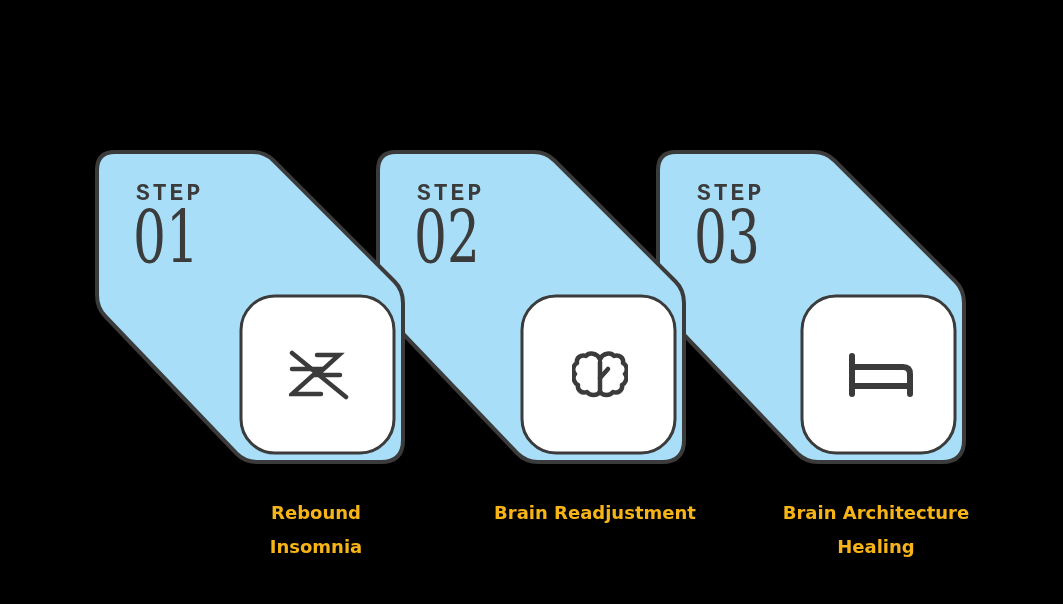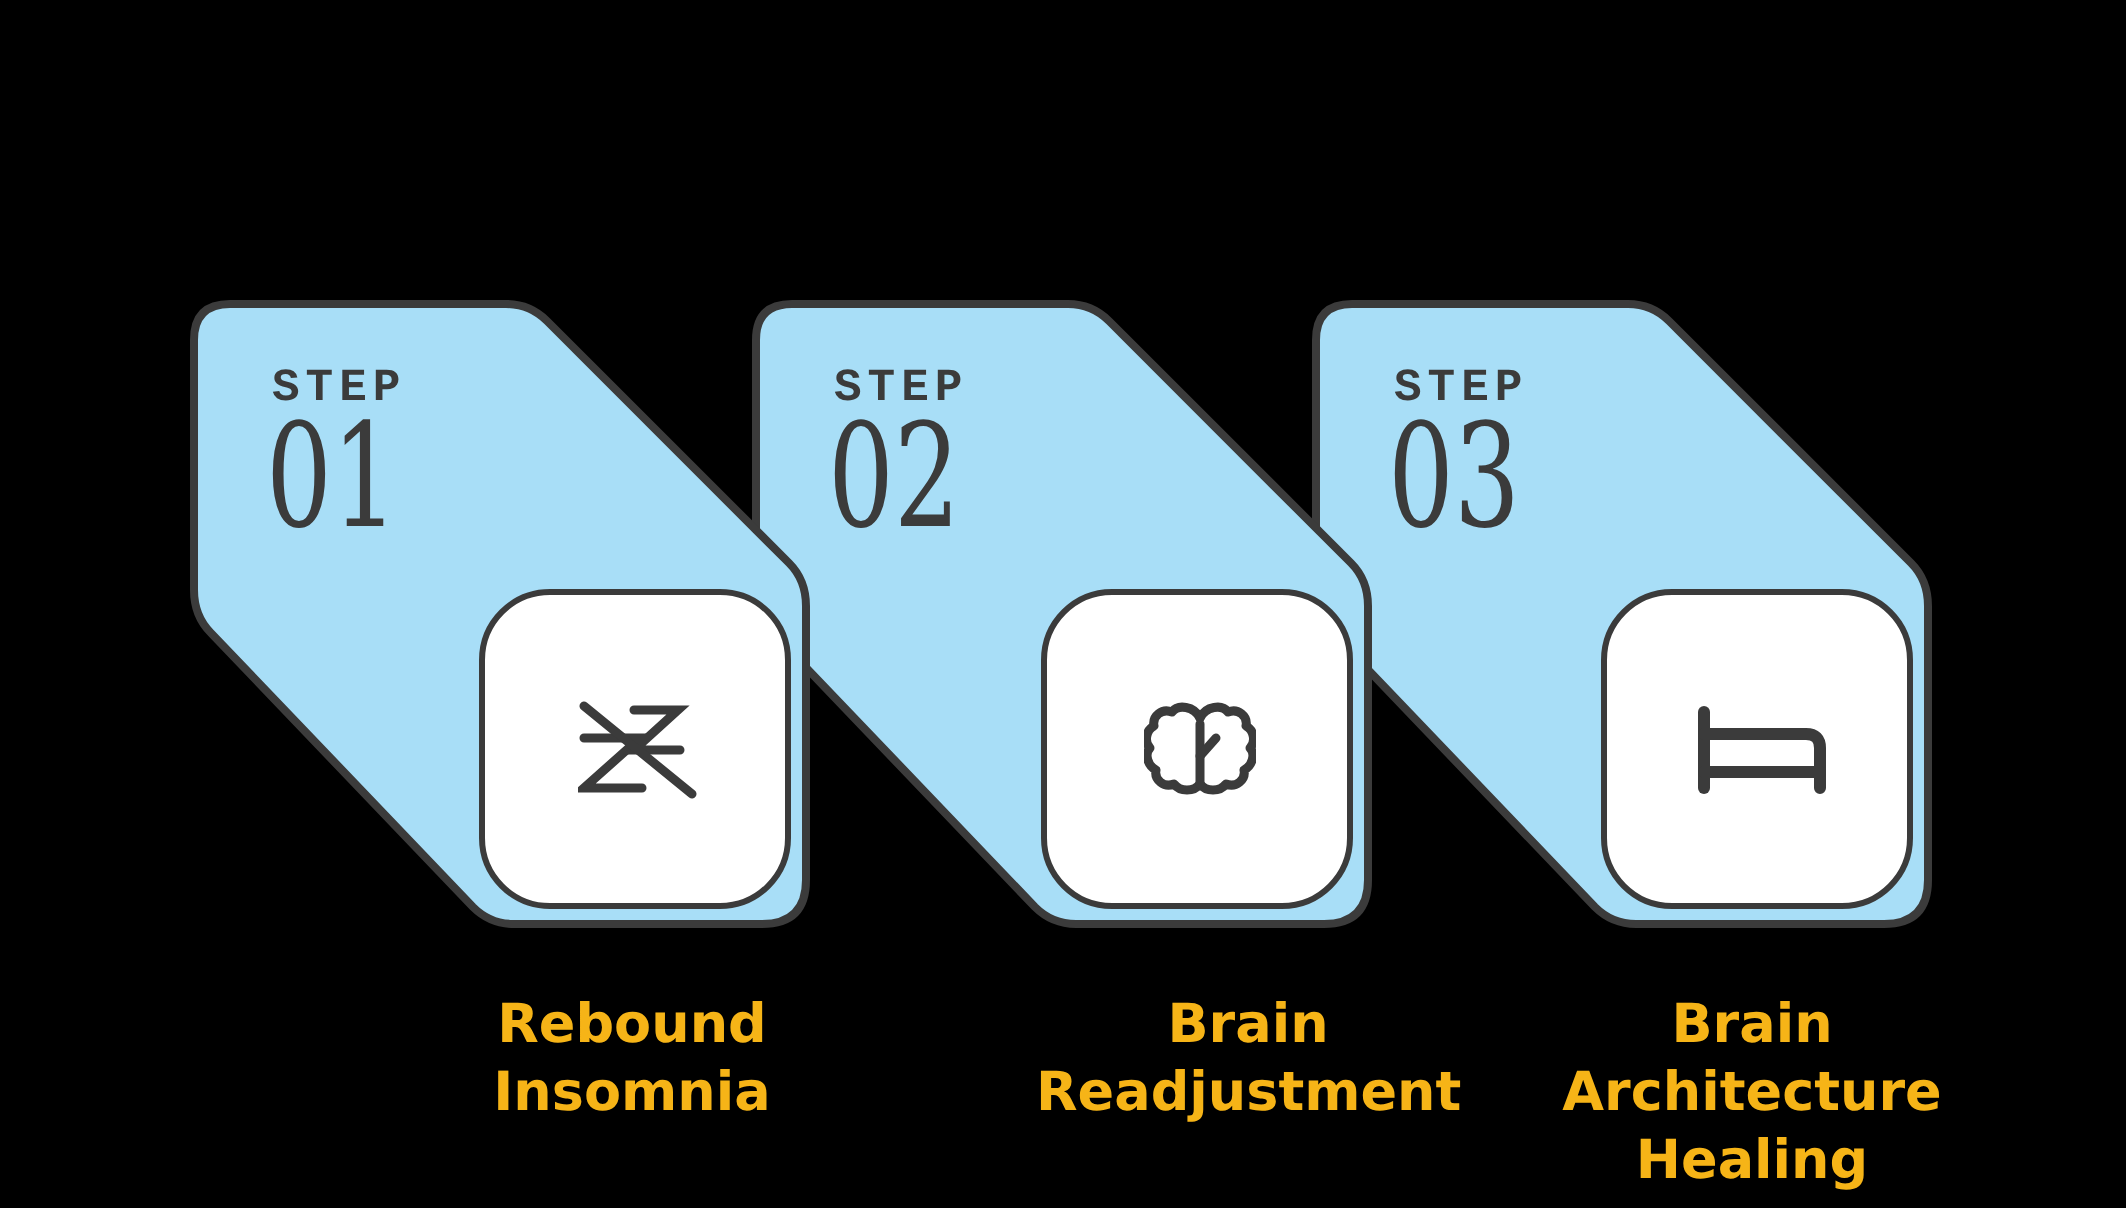--- a/index.html
+++ b/index.html
@@ -72,27 +72,27 @@
   .icon-brain{   left:194px; top:198px; width:56px; height:50px; stroke-width:4.5; stroke-linecap:round; stroke-linejoin:round; }
   .icon-bed{     left:190px; top:201px; width:66px; height:44px; stroke-width:6;   stroke-linecap:round; }
 
   .caption{
     position:absolute;
     top:496px;
     transform:translateX(-50%);
     text-align:center;
     font-family:"DejaVu Sans", sans-serif;
     font-weight:bold;
-    font-size:27px;
+    font-size:18px;
     line-height:34px;
     color: var(--caption, #f6b417);
     z-index:40;
   }
   .caption-1{ left:316px; width:172px; }
-  .caption-2{ left:595px; width:212px;margin-left:29px; }
+  .caption-2{ left:595px; width:212px; }
   .caption-3{ left:876px; width:192px; }
 </style>
 </head>
 <body>
 
 <div class="canvas">
 
   <section class="step step-1">
     <svg class="shape-svg" viewBox="-4 -4 314 318" aria-hidden="true">
       <path class="shape" d="M 18 0 H 156 Q 168 0 176.5 8.5 L 297.5 129.5 Q 306 138 306 151 V 288 Q 306 310 284 310 L 160 310 Q 148 310 139.5 301.5 L 8.5 164.5 Q 0 156 0 143 V 18 Q 0 0 18 0 Z"></path>

